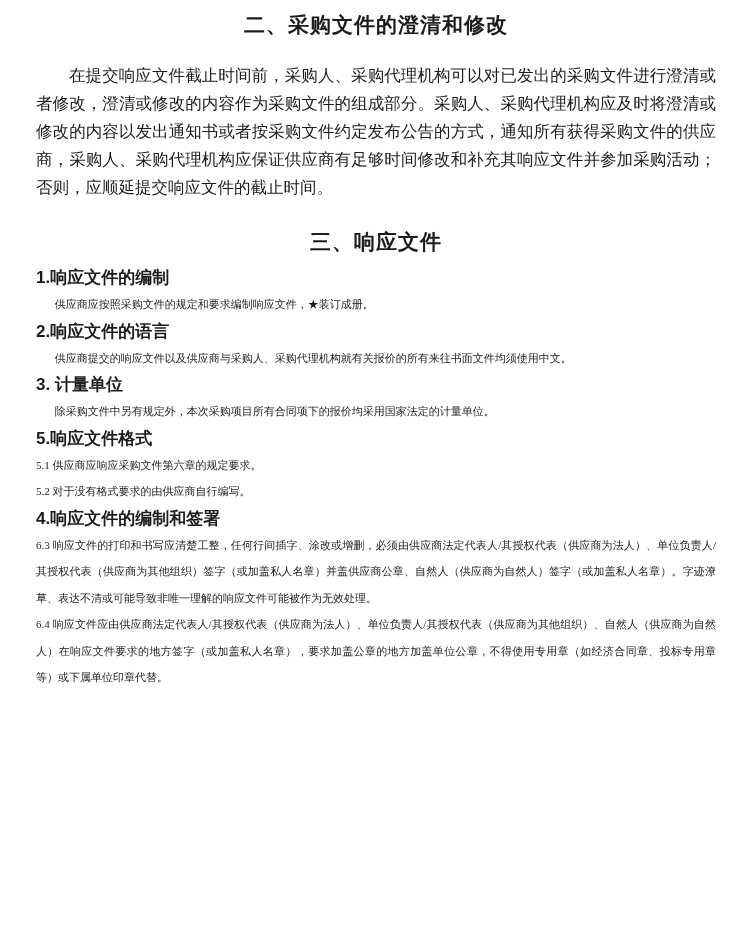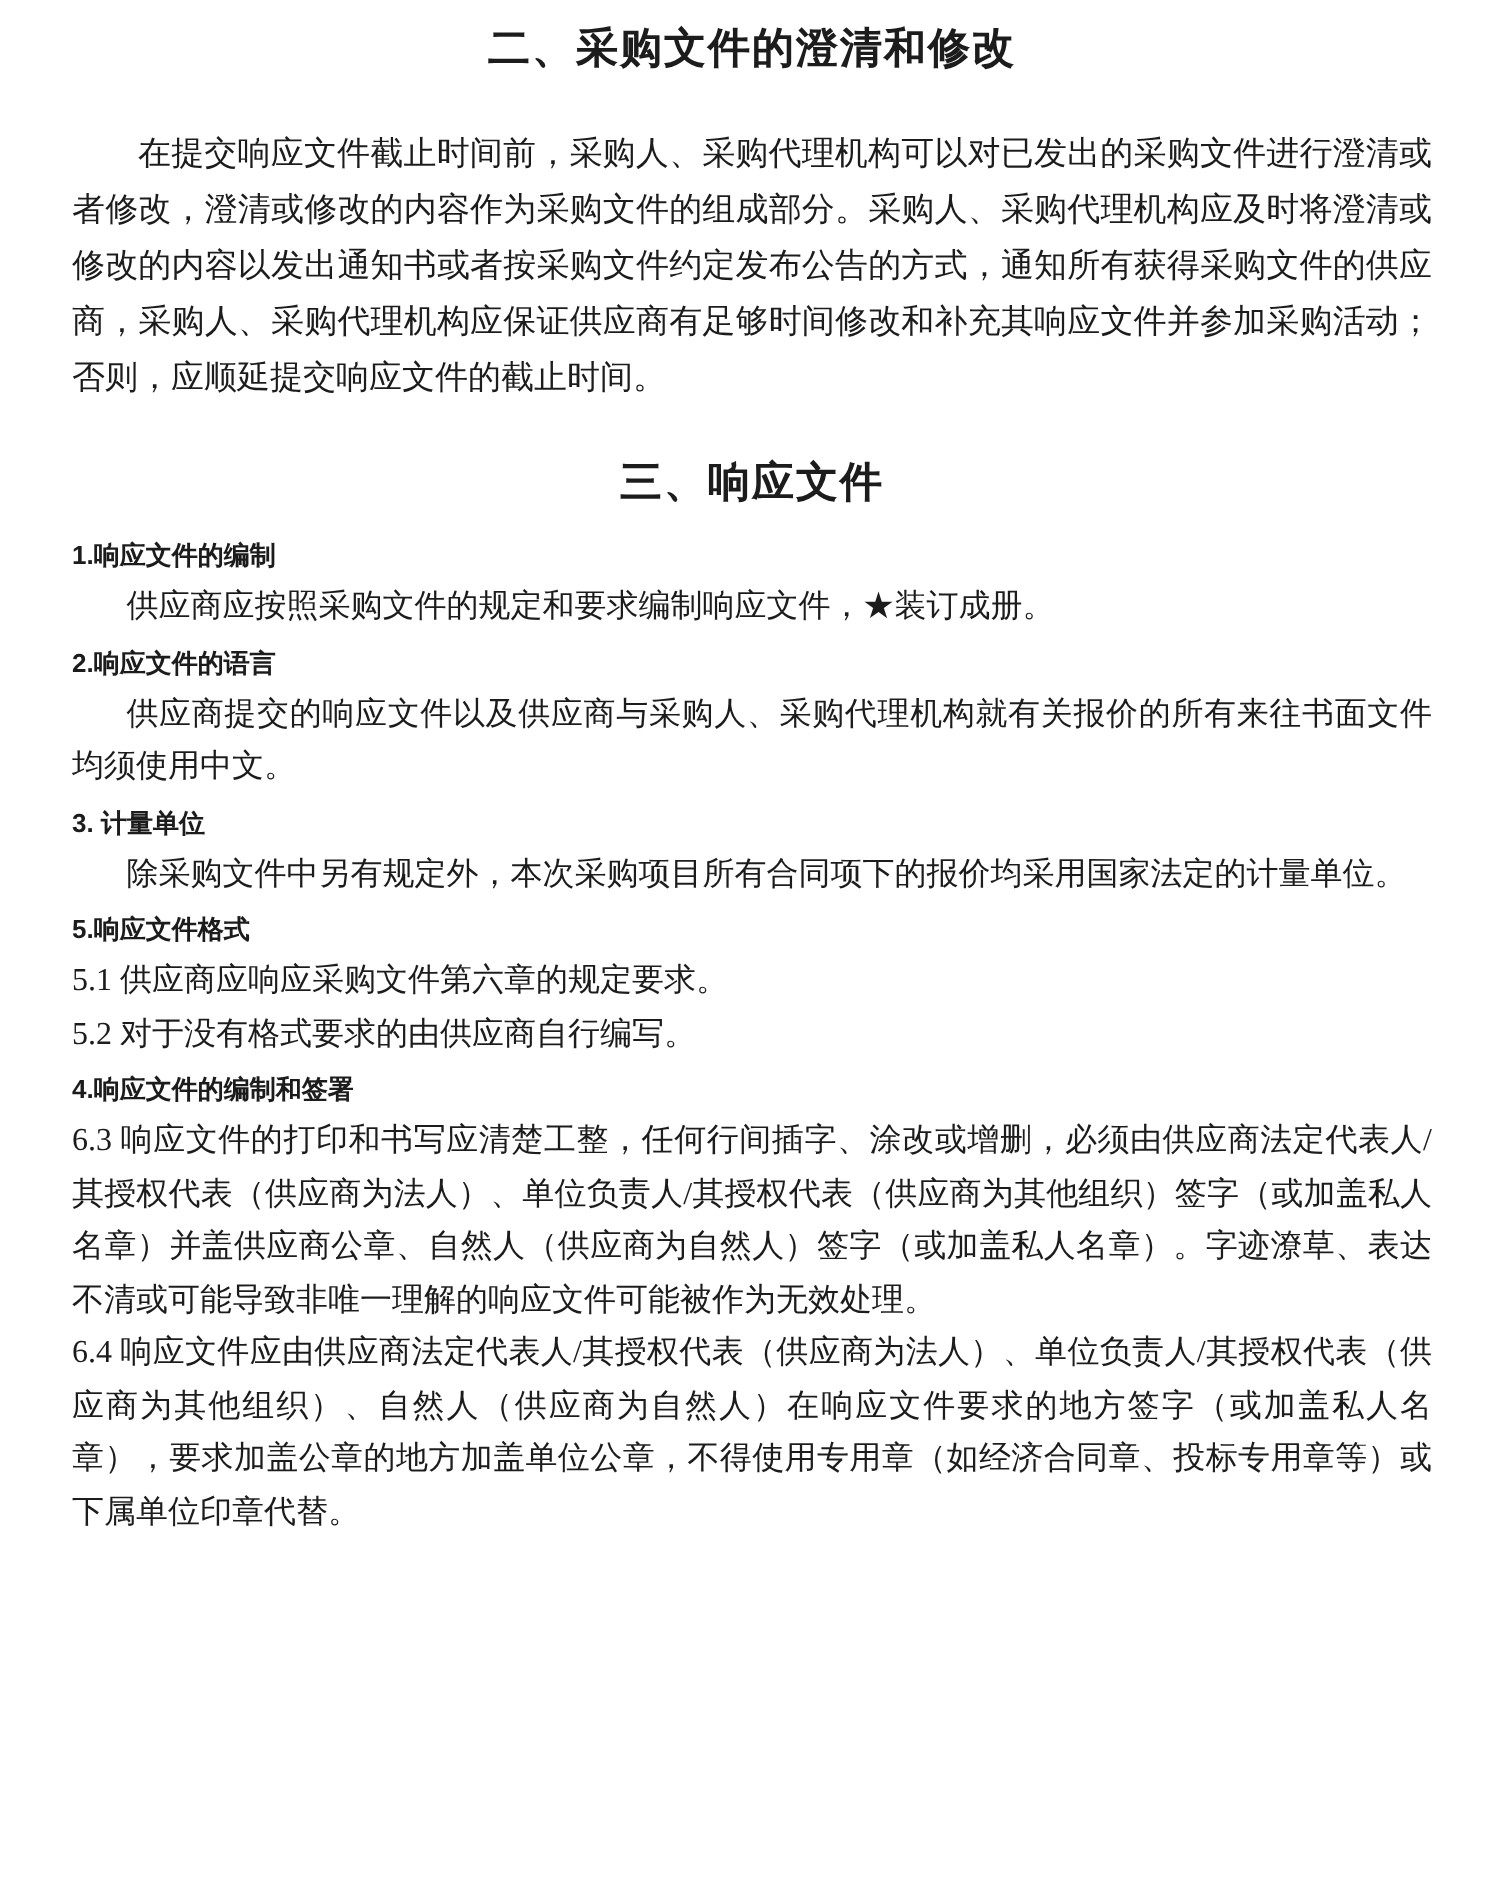--- a/index.html
+++ b/index.html
@@ -25,31 +25,32 @@
     letter-spacing: 1px;
     line-height: 30px;
   }
   .title-2 { margin-top: 2px; }
   .title-3 { margin-top: 24px; margin-bottom: 7px; }
   .intro {
     margin-top: 23px;
     font-size: 16.5px;
     line-height: 28px;
     text-align: justify;
+    font-family: Liberation Mono, monospace;
   }
   .indent-2 { text-indent: 2em; }
   .sub-heading {
     font-family: "Liberation Sans", "DejaVu Sans", sans-serif;
-    font-size: 13px;
+    font-size: 17px;
     font-weight: 700;
     line-height: 27px;
     text-align: left;
   }
   .body-p {
-    font-size: 16px;
+    font-size: 11px;
     line-height: 26.5px;
     text-align: justify;
     font-family: Liberation Serif, serif;
   }
   .body-p.indent { text-indent: 1.7em; }
 </style>
 </head>
 <body>
 
 <div class="page">

